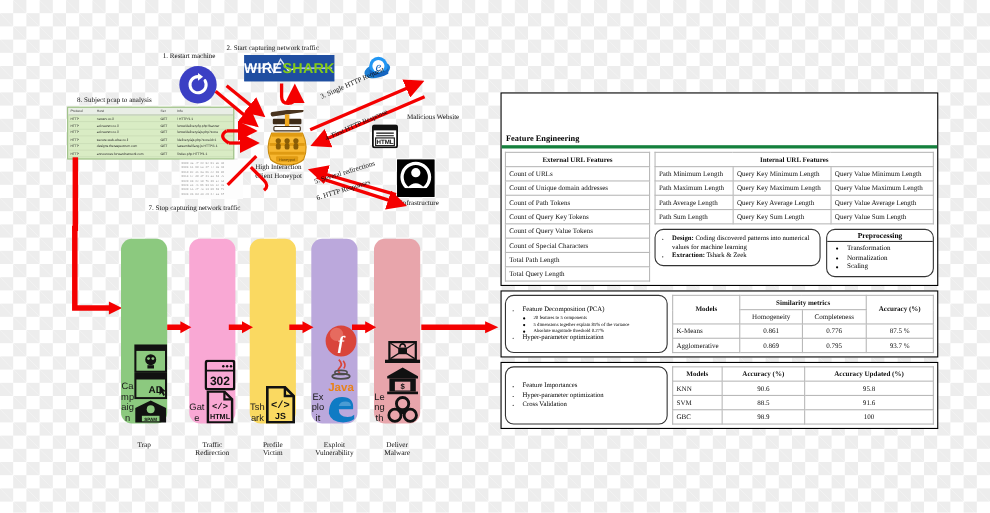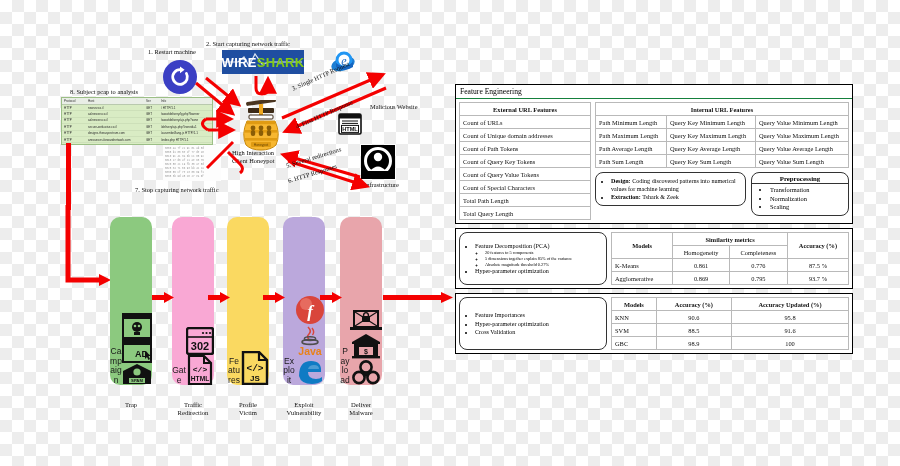--- a/index.html
+++ b/index.html
@@ -66,21 +66,21 @@
     text-align:center;line-height:9.5px;width:34px;word-break:break-all;
   }
   .stage-icons{flex:1;display:flex;flex-direction:column;align-items:center;justify-content:space-evenly;width:100%;}
   .stage-caption{
     position:absolute;width:56px;text-align:center;font-size:6.6px;line-height:7.6px;color:#111;
   }
 
   
   #right-panel{position:absolute;left:455px;top:84px;width:398px;}
   .sec{border:1px solid #000;background:#fff;margin-bottom:4px;}
-  .sec-hd{font-weight:normal;font-size:7.6px;padding:2px 4px;border-bottom:1px solid #15803d;color:#000;}
+  .sec-hd{font-weight:bold;font-size:7.6px;padding:2px 4px;border-bottom:3px solid #15803d;color:#000;margin-top:34px;}
   .tbl{border-collapse:collapse;font-size:6.4px;color:#111;}
   .tbl td,.tbl th{border:1px solid #b9b9b9;padding:2.5px 3px;font-weight:normal;text-align:left;
     font-family:"Liberation Serif",serif;}
   .tbl th{font-weight:bold;text-align:center;}
   .fe-wrap{display:flex;padding:3px;gap:4px;}
   .fe-left{width:132px;}
   .fe-right{flex:1;display:flex;flex-direction:column;}
   .fe-left table{width:100%;}
   .fe-right table{width:100%;}
   .roundbox{border:1px solid #333;border-radius:8px;padding:3px 5px;font-size:6.1px;box-sizing:border-box;background:#fff;}
@@ -334,21 +334,21 @@
           <path d="M17 1 L17 8 L24 8" fill="none" stroke="#111" stroke-width="2"></path>
           <text x="13" y="17" font-size="8" text-anchor="middle" font-weight="bold" fill="#111" font-family="Liberation Mono, monospace">&lt;/&gt;</text>
           <text x="13" y="26" font-size="6.6" text-anchor="middle" font-weight="bold" fill="#111" font-family="Liberation Sans, sans-serif">HTML</text>
         </svg>
     </div>
   </div>
   <div class="stage-caption" style="left:165px;top:401px;">Traffic</div>
   <div class="stage-caption" style="left:165px;top:409px;">Redirection</div>
 
   <div class="stage" style="left:227px;top:217px;background:#fad961;">
-    <div class="stage-title">Features</div>
+    <div class="stage-title">Tshark</div>
     <div class="stage-icons">
       <svg width="28" height="34" viewBox="0 0 28 34">
           <path d="M2 1 L18 1 L26 9 L26 33 L2 33 Z" fill="none" stroke="#111" stroke-width="2.4"></path>
           <path d="M18 1 L18 9 L26 9" fill="none" stroke="#111" stroke-width="2.2"></path>
           <text x="14" y="20" font-size="9.5" text-anchor="middle" font-weight="bold" fill="#111" font-family="Liberation Mono, monospace">&lt;/&gt;</text>
           <text x="14" y="30" font-size="8" text-anchor="middle" font-weight="bold" fill="#111" font-family="Liberation Sans, sans-serif">JS</text>
         </svg>
     </div>
   </div>
   <div class="stage-caption" style="left:220px;top:401px;">Profile</div>
@@ -372,21 +372,21 @@
       <svg width="28" height="28" viewBox="0 0 28 28">
           <path d="M3 19 Q3 4 15 4 Q26 4 25 15 L12 15 Q12 22 20 22 Q24 22 26 20 L26 24 Q22 27 16 27 Q5 27 3 19 Z" fill="#0f7bc4"></path>
           <path d="M12 12 Q13 8 18 8 Q23 8 23 12 Z" fill="#fff" opacity="0.25"></path>
         </svg>
     </div>
   </div>
   <div class="stage-caption" style="left:276px;top:401px;">Exploit</div>
   <div class="stage-caption" style="left:276px;top:409px;">Vulnerability</div>
 
   <div class="stage" style="left:340px;top:217px;background:#e8a5ab;">
-    <div class="stage-title">Payload</div>
+    <div class="stage-title">Length</div>
     <div class="stage-icons">
       <svg width="32" height="24" viewBox="0 0 32 24">
           <rect x="4" y="2" width="24" height="16" fill="none" stroke="#111" stroke-width="2"></rect>
           <rect x="0" y="18" width="32" height="3" fill="#111"></rect>
           <path d="M5 3 L27 17 M27 3 L5 17" stroke="#111" stroke-width="1.2"></path>
           <rect x="12" y="7" width="8" height="6" fill="#111"></rect>
           <path d="M13.5 7 Q13.5 3.6 16 3.6 Q18.5 3.6 18.5 7" fill="none" stroke="#111" stroke-width="1.4"></path>
         </svg>
       <svg width="32" height="26" viewBox="0 0 32 26">
           <path d="M16 1 L30 9 L30 11 L2 11 L2 9 Z" fill="#111"></path>

